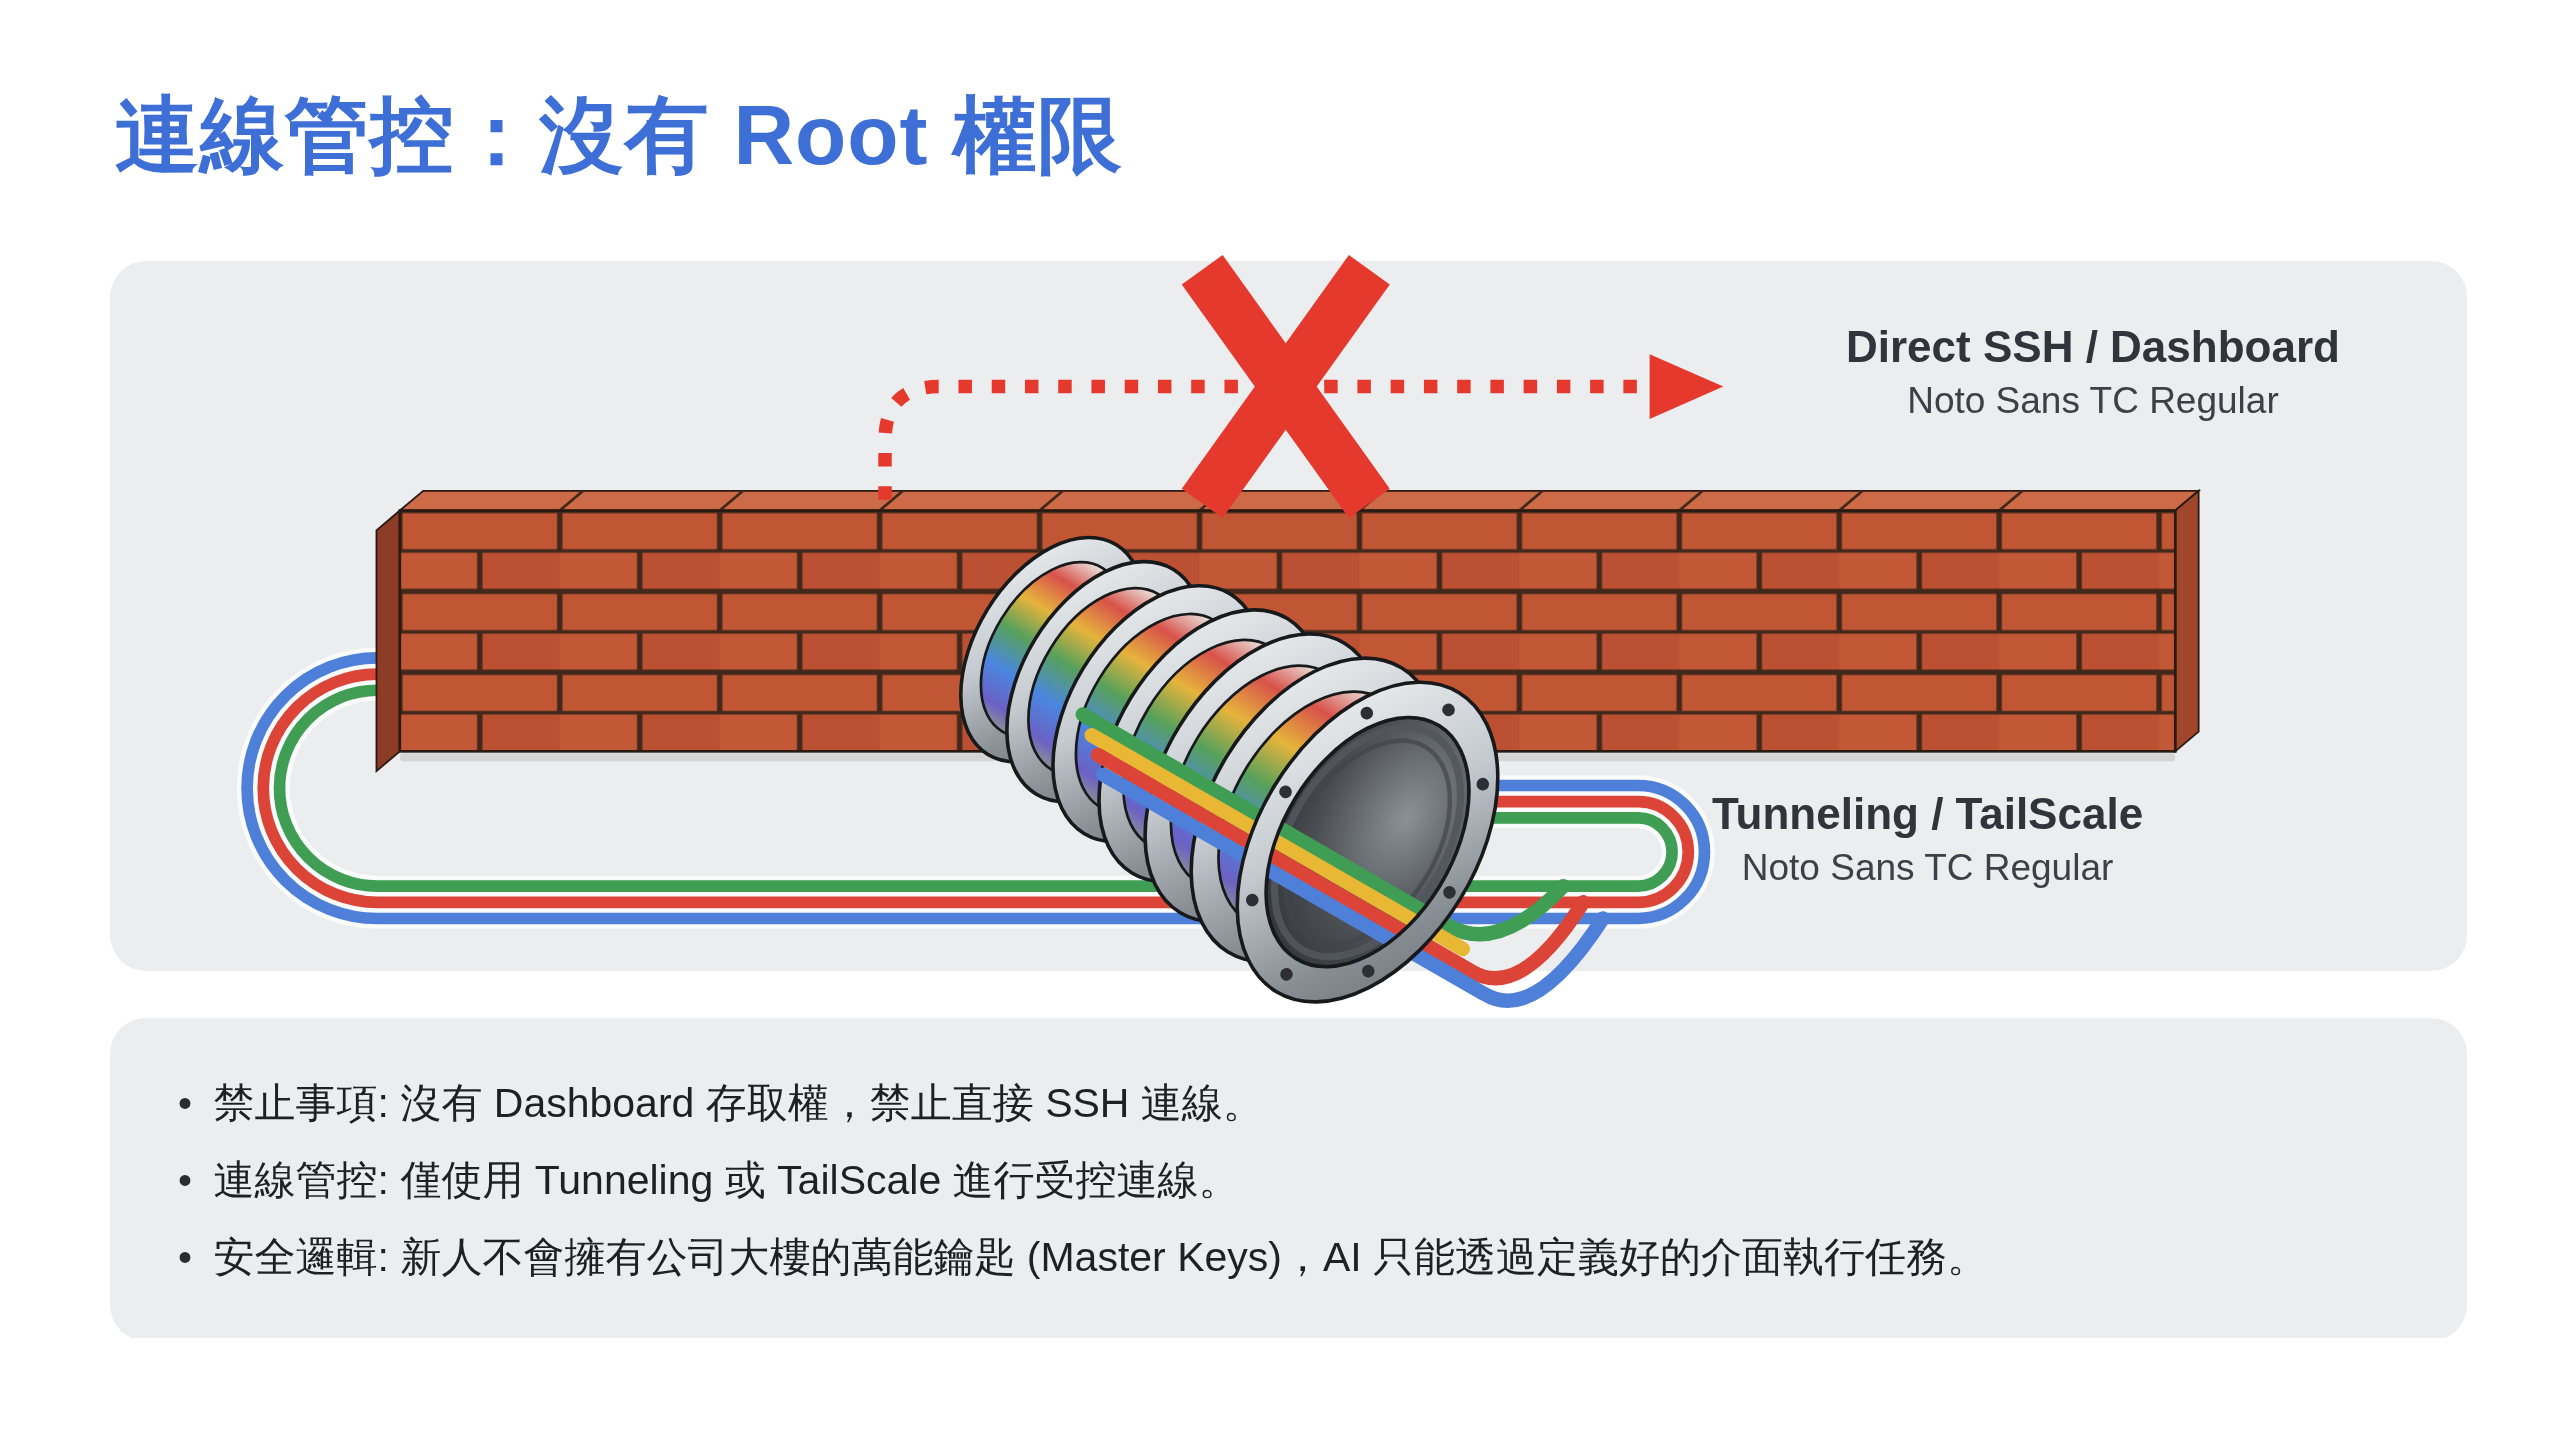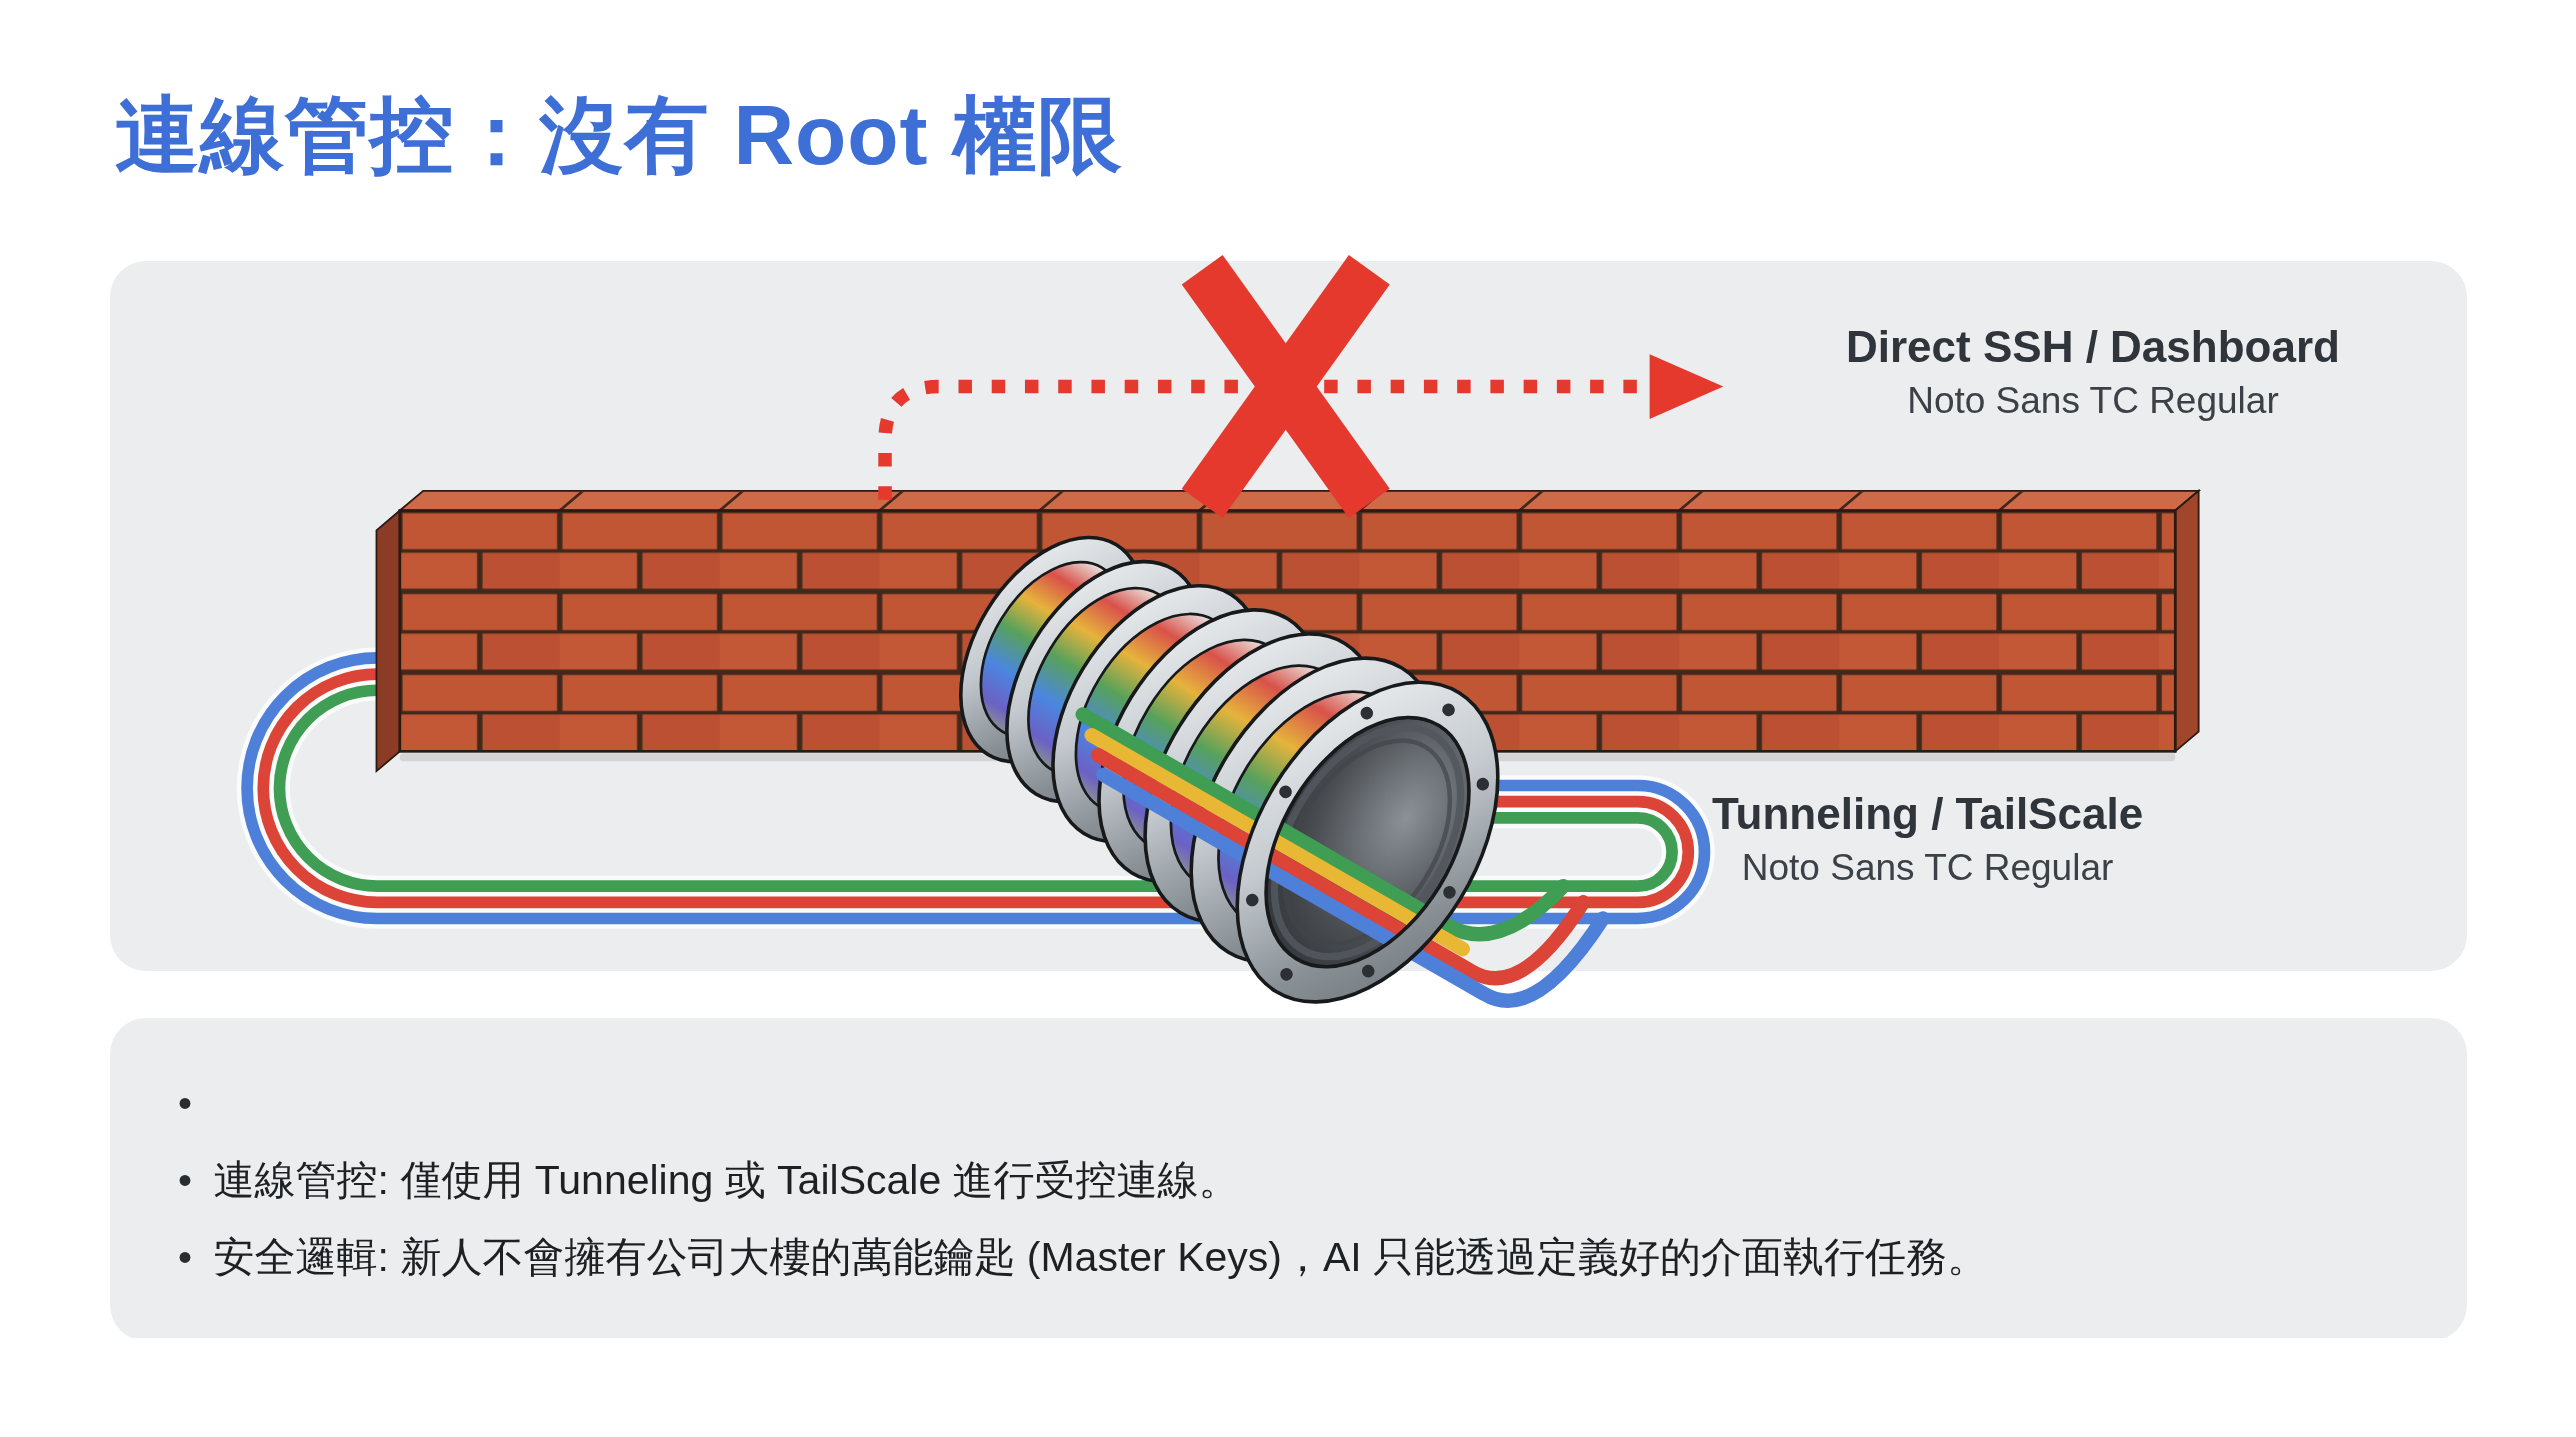--- a/index.html
+++ b/index.html
@@ -173,20 +173,21 @@
     <div class="lbl-sub">Noto Sans TC Regular</div>
   </div>
   <div class="diagram-label" id="allowed-label">
     <div class="lbl-title">Tunneling / TailScale</div>
     <div class="lbl-sub">Noto Sans TC Regular</div>
   </div>
 
   <ul class="notes-list">
     <li class="note-item">
       <span class="bullet-dot">•</span>
+      <span class="note-text">禁止事項: 沒有 Dashboard 存取權，禁止直接 SSH 連線。</span>
     </li>
     <li class="note-item">
       <span class="bullet-dot">•</span>
       <span class="note-text">連線管控: 僅使用 Tunneling 或 TailScale 進行受控連線。</span>
     </li>
     <li class="note-item">
       <span class="bullet-dot">•</span>
       <span class="note-text">安全邏輯: 新人不會擁有公司大樓的萬能鑰匙 (Master Keys)，AI 只能透過定義好的介面執行任務。</span>
     </li>
   </ul>

